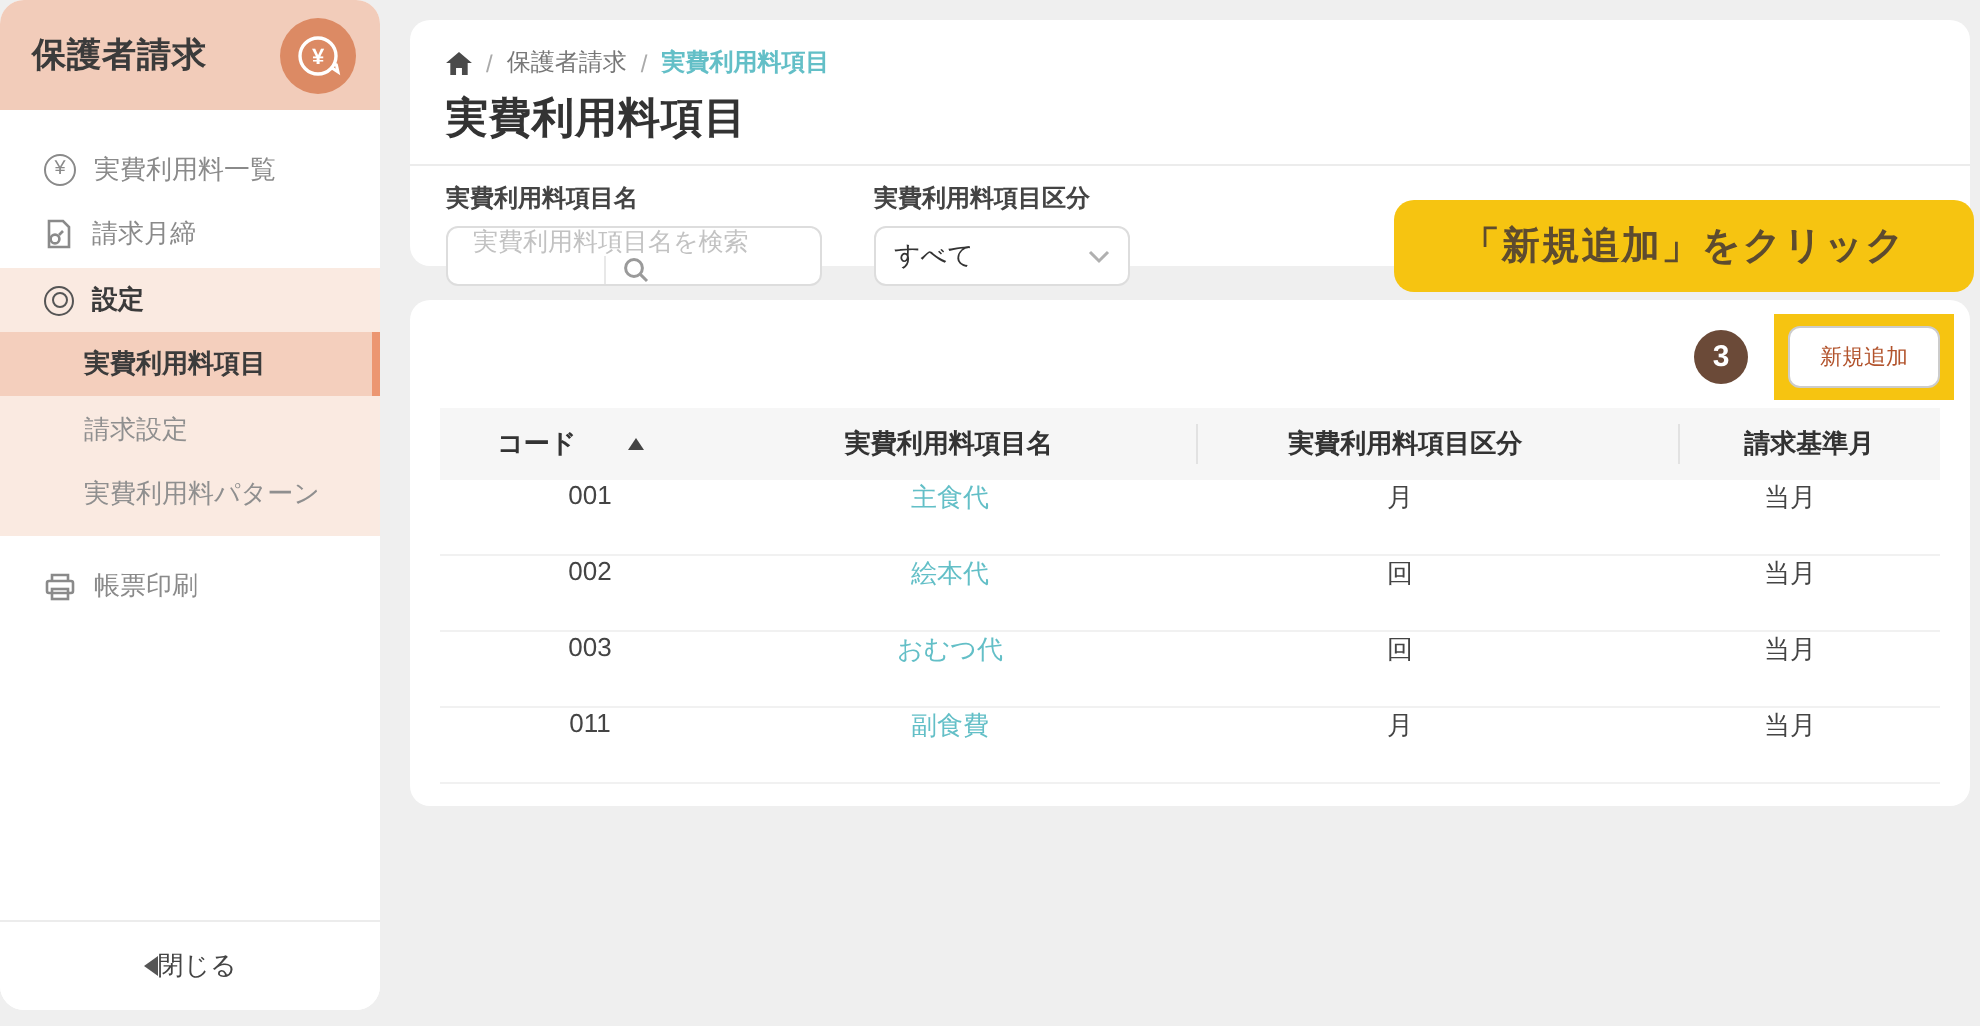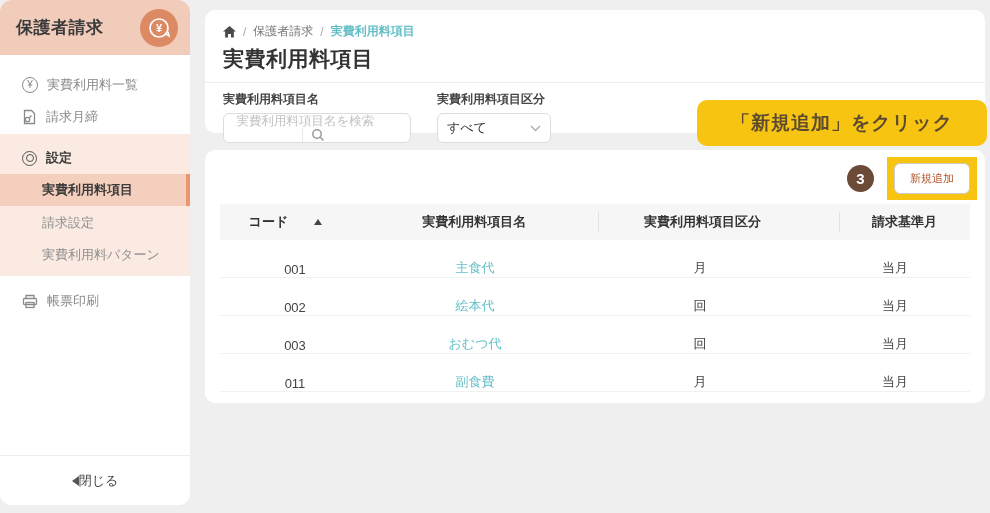--- a/index.html
+++ b/index.html
@@ -21,70 +21,70 @@
   .sidebar{position:absolute;left:0;top:0;width:190px;height:505px;background:#fff;
     border-radius:12px;overflow:hidden;}
   .sb-header{height:55px;background:var(--sidebar-header);display:flex;align-items:center;
     justify-content:space-between;padding:0 12px 0 16px;}
   .sb-title{font-size:17px;font-weight:bold;color:#3b3b3b;letter-spacing:.5px;}
   .coin{width:38px;height:38px;border-radius:50%;background:var(--accent-salmon);
     display:flex;align-items:center;justify-content:center;}
   .nav-item{display:flex;align-items:center;gap:9px;height:32px;padding-left:22px;
     color:#8a8a8a;font-size:13px;cursor:pointer;}
   .nav-item.first{margin-top:14px;}
-  .nav-section{background:var(--section-pink);padding:10px 0 6px;margin-top:1px;}
+  .nav-section{background:var(--section-pink);padding:2px 0 6px;margin-top:1px;}
   .nav-section .nav-item{color:#3b3b3b;font-weight:bold;height:28px;}
   .sub-item{display:flex;align-items:center;height:30px;padding-left:42px;font-size:13px;
     color:#8f8f8f;cursor:pointer;margin-top:2px;}
   .sub-item.active{height:32px;background:var(--active-pink);border-right:4px solid var(--active-border);
     color:#3b3b3b;font-weight:bold;}
   .icon-yen{width:16px;height:16px;border:1.4px solid #8a8a8a;border-radius:50%;
     display:flex;align-items:center;justify-content:center;font-size:10px;line-height:1;color:#8a8a8a;flex:none;}
   .icon-target{position:relative;width:15px;height:15px;border:1.6px solid #555;border-radius:50%;flex:none;}
   .icon-target::after{content:"";position:absolute;left:2.5px;top:2.5px;width:6px;height:6px;
     border:1.6px solid #555;border-radius:50%;}
-  .sb-footer{position:absolute;left:0;right:0;bottom:0;height:50px;border-top:1px solid #ececec;
+  .sb-footer{position:absolute;left:0;right:0;bottom:0;height:45px;border-top:1px solid #ececec;
     display:flex;align-items:center;justify-content:center;gap:0;font-size:13px;color:#444;cursor:pointer;background:#fff;}
   .tri-left{width:0;height:0;border-top:5px solid transparent;border-bottom:5px solid transparent;
     border-right:7px solid #555;}
 
   
   .main{position:absolute;left:205px;top:10px;width:780px;}
   .card{background:#fff;border-radius:10px;}
   .card1{height:123px;}
   .breadcrumb{display:flex;align-items:center;gap:7px;padding:13px 18px 0;font-size:12px;color:#777;}
   .breadcrumb .sep{color:#aaa;}
   .crumb-current{color:var(--link-teal);font-weight:600;}
   .page-title{font-size:21px;font-weight:bold;color:#333;padding:5px 18px 9px;letter-spacing:.5px;}
   .hr{border-top:1px solid #ececec;}
   .filters{display:flex;gap:26px;padding:8px 18px 0;}
   .f-label{font-size:12px;font-weight:bold;color:#444;margin-bottom:5px;}
   .input-wrap{display:flex;align-items:center;width:188px;height:30px;border:1px solid #ddd;border-radius:6px;overflow:hidden;background:#fff;flex-direction:column;}
   .input-wrap input{flex:1;border:none;outline:none;padding:0 8px;font-size:12.5px;color:#333;min-width:0;}
   .input-wrap input::placeholder{color:#c2c2c2;}
   .search-btn{width:30px;height:100%;border-left:1px solid #e8e8e8;display:flex;align-items:center;justify-content:center;cursor:pointer;background:#fff;}
-  .select-wrap{display:flex;align-items:center;justify-content:space-between;width:114px;height:30px;
+  .select-wrap{display:flex;align-items:center;justify-content:space-between;width:128px;height:30px;
     border:1px solid #ddd;border-radius:6px;padding:7px 9px;font-size:13px;color:#333;cursor:pointer;background:#fff;}
 
   .card2{position:absolute;left:0;top:140px;width:780px;height:253px;}
   .toolbar{display:flex;align-items:center;justify-content:flex-end;gap:13px;padding:6px 8px 0 0;height:50px;}
   .step-badge{width:27px;height:27px;border-radius:50%;background:var(--badge-brown);color:#fff;
     font-size:15px;font-weight:bold;display:flex;align-items:center;justify-content:center;}
   .highlight-box{background:var(--annotation-yellow);padding:6px 7px;}
   .add-btn{background:#fff;border:1px solid #ccc;border-radius:6px;padding:7px 15px;
     font-size:11px;color:var(--button-text);cursor:pointer;font-weight:500;}
 
   .table{margin:4px 15px 0;}
   .thead{display:flex;background:#f6f6f6;height:36px;align-items:center;font-size:13px;font-weight:bold;color:#333;gap:32px;}
   .th{display:flex;align-items:center;justify-content:center;position:relative;height:100%;}
   .th.div::before{content:"";position:absolute;left:0;top:8px;bottom:8px;width:1px;background:#e2e2e2;}
   .c1{width:20%;}.c2{width:28%;}.c3{width:32%;}.c4{width:20%;}
   .sort-asc{width:0;height:0;border-left:4px solid transparent;border-right:4px solid transparent;
     border-bottom:6px solid #444;margin-left:26px;}
-  .tr{display:flex;height:38px;align-items:flex-end;border-bottom:1px solid #f1f1f1;font-size:13px;color:#444;}
+  .tr{display:flex;height:38px;align-items:flex-start;border-bottom:1px solid #f1f1f1;font-size:13px;color:#444;}
   .td{display:flex;align-items:center;justify-content:center;}
   .td.link{color:var(--link-teal);cursor:pointer;}
 
   
   .callout{position:absolute;left:697px;top:100px;width:290px;height:46px;background:var(--annotation-yellow);
     border-radius:10px;display:flex;align-items:center;justify-content:center;
     font-size:19px;font-weight:bold;color:#5d4b2f;letter-spacing:1px;}
 </style>
 </head>
 <body>

